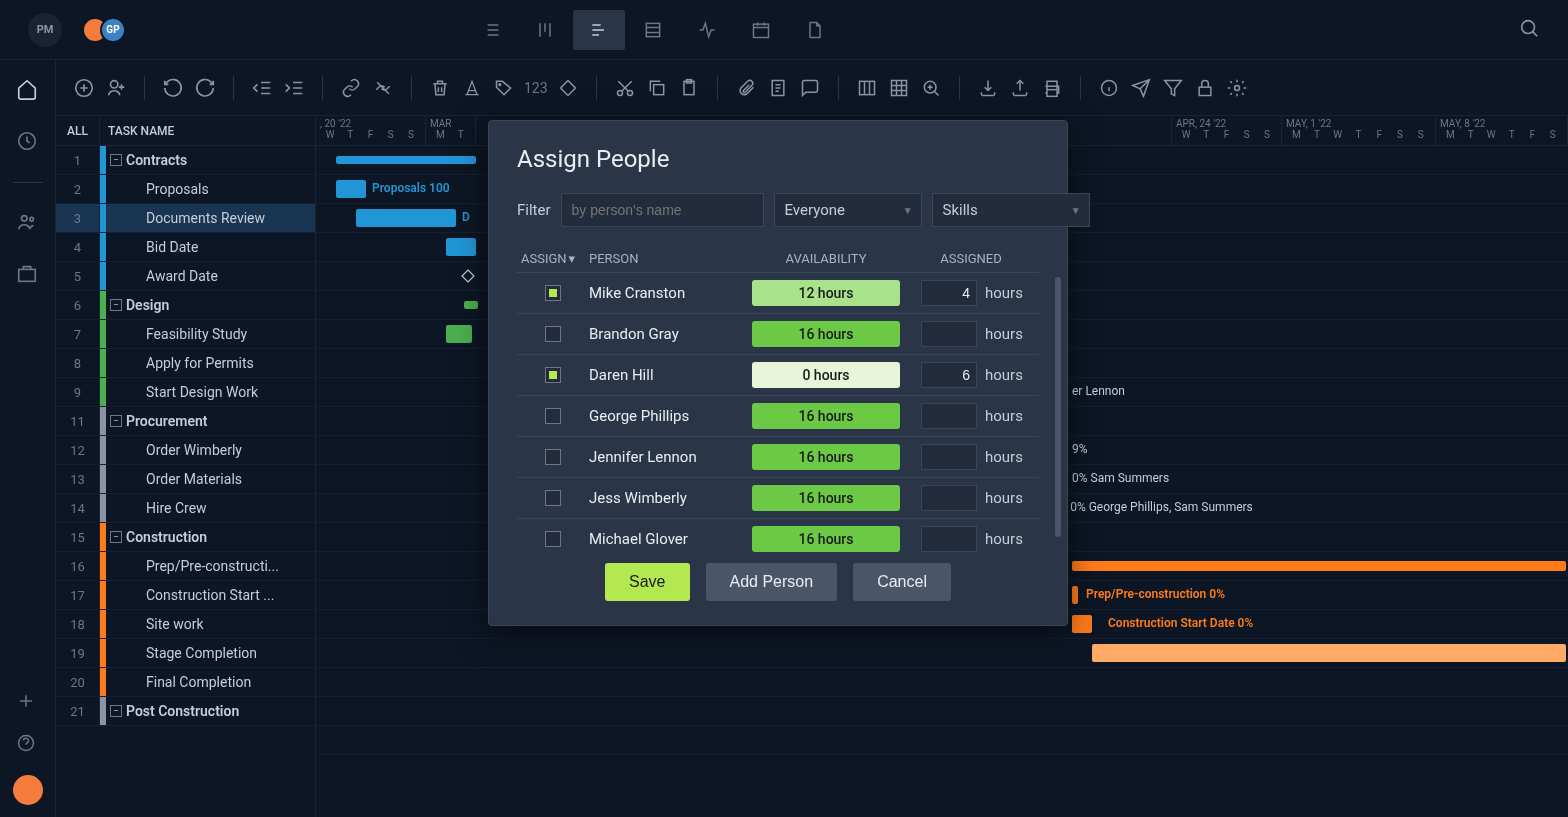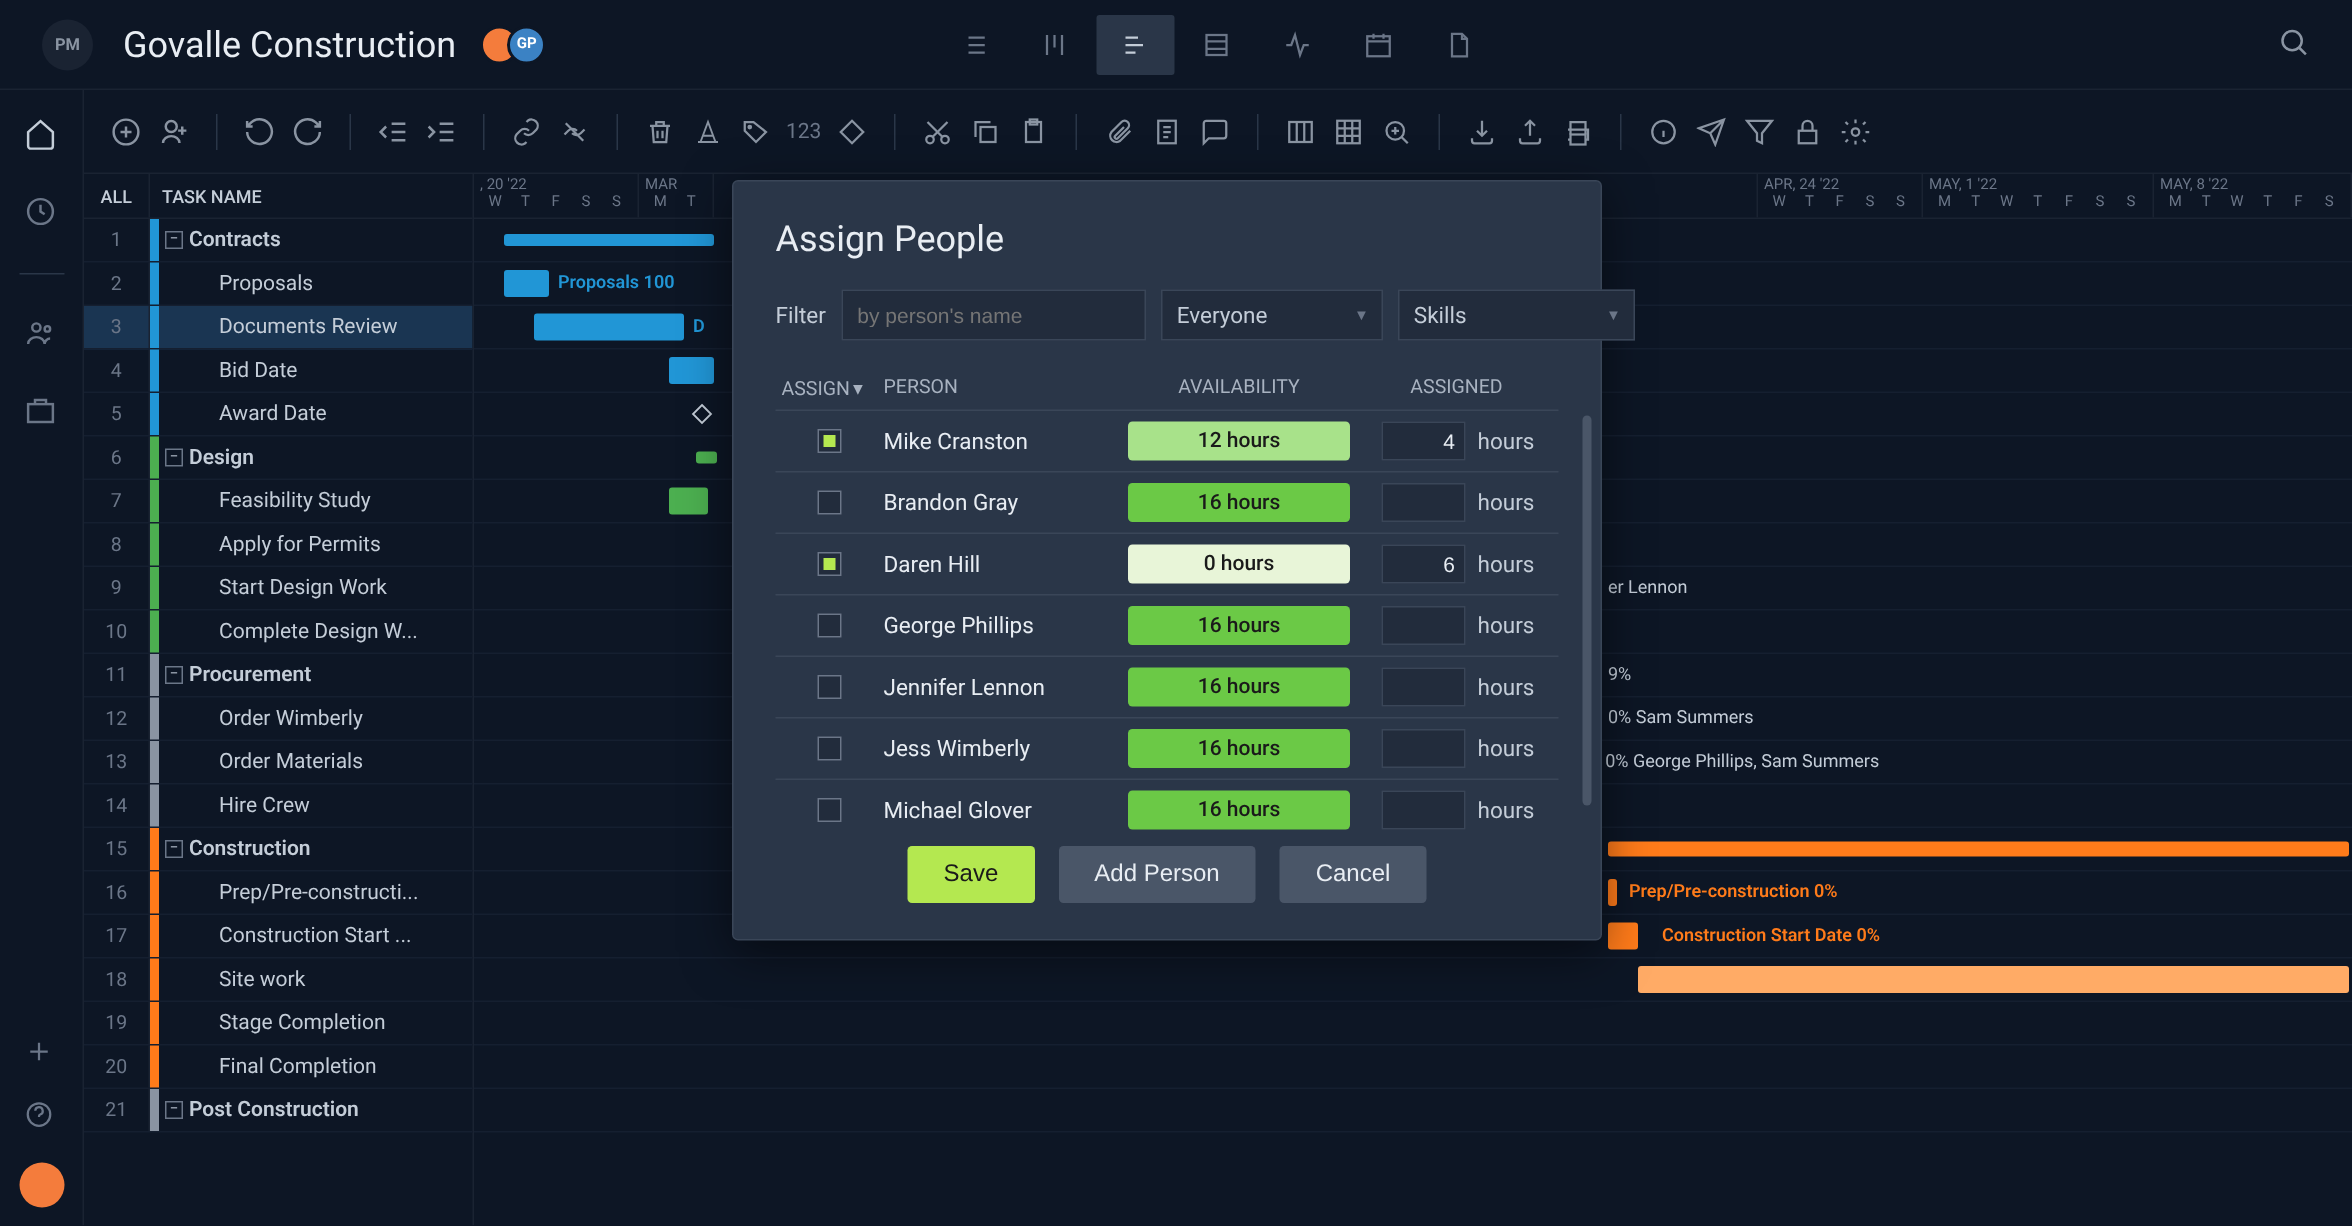--- a/index.html
+++ b/index.html
@@ -104,21 +104,20 @@
 
 .modal-scroll { position: absolute; right: 6px; top: 156px; width: 6px; height: 260px; background: #4a5668; border-radius: 3px; }
 
 svg { stroke: currentColor; fill: none; stroke-width: 1.8; }
 </style>
 </head>
 <body>
 
 <div class="header">
   <div class="logo">PM</div>
-  <div class="project-title">Govalle Construction</div>
   <div class="avatar-group">
     <div class="avatar1"></div>
     <div class="avatar2">GP</div>
   </div>
   <div class="header-views">
     <div class="header-view-btn">
         <svg width="20" height="20" viewBox="0 0 24 24">
           <path d="M8 6h13M8 12h13M8 18h13M3 6h.01M3 12h.01M3 18h.01"></path>
         </svg>
       </div>
@@ -430,27 +429,20 @@
           </div>
         </div>
         <div class="task-row">
           <div class="task-num">9</div>
           <div class="task-color" style="background: rgb(76, 175, 80);"></div>
           <div class="task-name-cell indent">
             <span>Start Design Work</span>
           </div>
         </div>
         <div class="task-row">
-          <div class="task-num">10</div>
-          <div class="task-color" style="background: rgb(76, 175, 80);"></div>
-          <div class="task-name-cell indent">
-            <span>Complete Design W...</span>
-          </div>
-        </div>
-        <div class="task-row">
           <div class="task-num">11</div>
           <div class="task-color" style="background: rgb(138, 148, 162);"></div>
           <div class="task-name-cell bold">
             <span class="expand-box">−</span>
             <span>Procurement</span>
           </div>
         </div>
         <div class="task-row">
           <div class="task-num">12</div>
           <div class="task-color" style="background: rgb(138, 148, 162);"></div>

